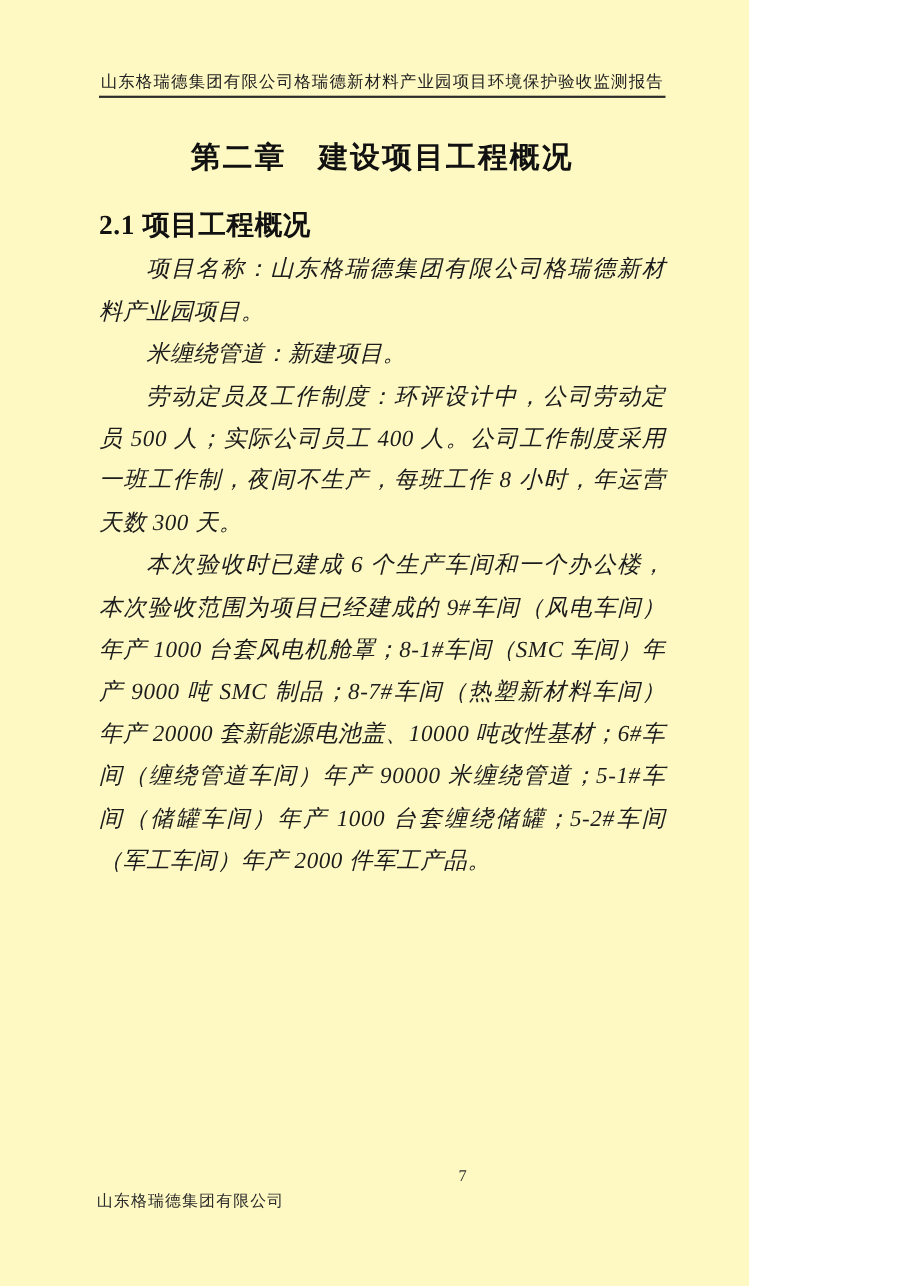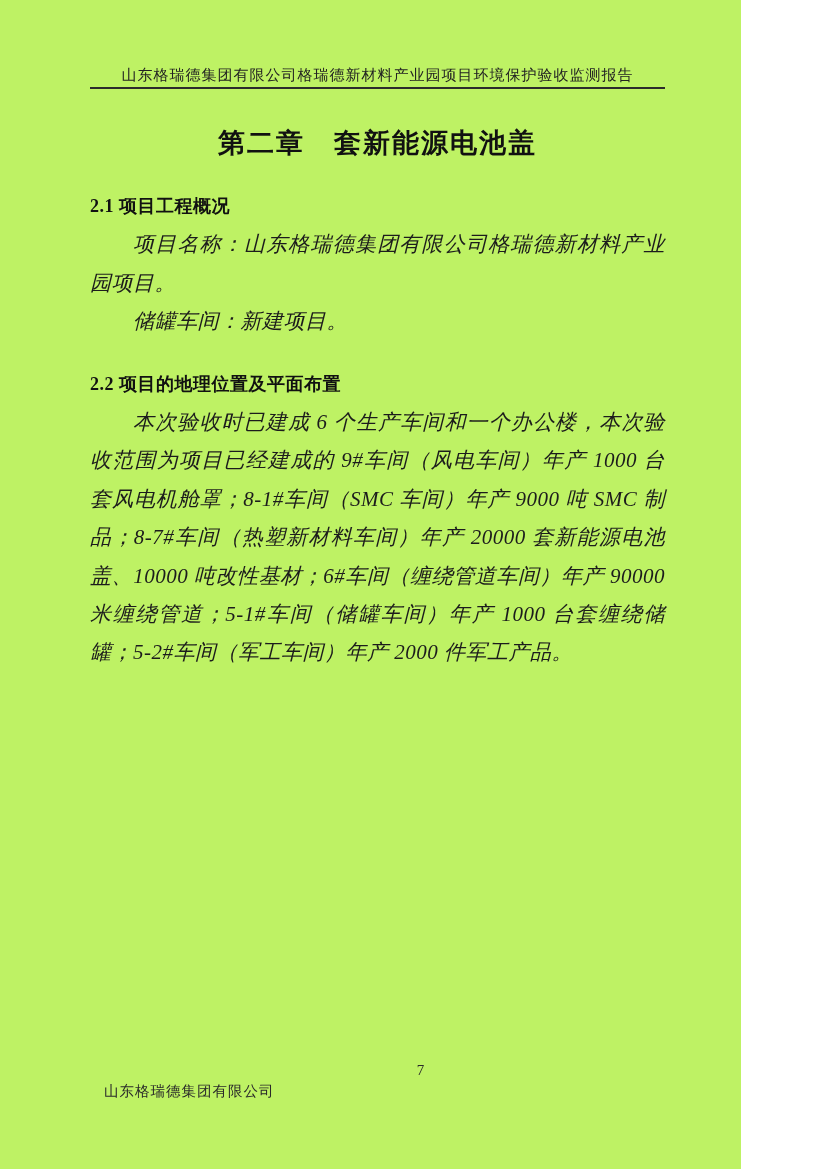--- a/index.html
+++ b/index.html
@@ -2,23 +2,23 @@
 <html lang="zh"><head>
 <meta charset="utf-8">
 <style>
   html, body {
     margin: 0;
     padding: 0;
     background: #ffffff;
   }
   .page {
     position: relative;
-    width: 741px;
+    width: 681px;
     height: 1169px;
-    background: #bef264;
+    background: #fef9c3;
     color: #1c1c1c;
     font-family: "Liberation Serif", "DejaVu Serif", serif;
     overflow: hidden;
     box-sizing: border-box;
   }
   .page-header {
     margin: 0 76px 0 90px;
     padding-top: 66px;
     text-align: center;
   }
@@ -39,21 +39,21 @@
     font-size: 27px;
     font-weight: bold;
     letter-spacing: 2px;
     line-height: 36px;
     color: #111111;
   }
   .content {
     margin: 0 76px 0 90px;
   }
   .section-heading {
-    font-size: 18px;
+    font-size: 25px;
     font-weight: bold;
     line-height: 38.4px;
     margin: 0;
     margin-top: 24px;
     color: #111111;
     letter-spacing: 0.5px;
   }
   .section-heading.first {
     margin-top: 26px;
   }
@@ -75,50 +75,50 @@
     position: absolute;
     left: 90px;
     width: 661px;
     top: 1062px;
     text-align: center;
     font-size: 15px;
     color: #2a2a2a;
   }
   .footer-company {
     position: absolute;
-    left: 104px;
+    left: 88px;
     top: 1082px;
     font-size: 14.5px;
     letter-spacing: 1px;
     color: #2a2a2a;
   }
 </style>
 </head>
 <body>
 
 <div class="page">
 
   <div class="page-header">
     <div class="page-header-title">山东格瑞德集团有限公司格瑞德新材料产业园项目环境保护验收监测报告</div>
   </div>
   <div class="header-rule"></div>
 
-  <h1 class="chapter-title">第二章　套新能源电池盖</h1>
+  <h1 class="chapter-title">第二章　建设项目工程概况</h1>
 
   <div class="content">
 
     <h2 class="section-heading first">2.1 项目工程概况</h2>
 
     <p class="body-para">项目名称：山东格瑞德集团有限公司格瑞德新材料产业园项目。</p>
 
-    <p class="body-para">储罐车间：新建项目。</p>
+    <p class="body-para">米缠绕管道：新建项目。</p>
 
 
+    <p class="body-para">劳动定员及工作制度：环评设计中，公司劳动定员 500 人；实际公司员工 400 人。公司工作制度采用一班工作制，夜间不生产，每班工作 8 小时，年运营天数 300 天。</p>
 
-    <h2 class="section-heading">2.2 项目的地理位置及平面布置</h2>
 
 
 
     <p class="body-para">本次验收时已建成 6 个生产车间和一个办公楼，本次验收范围为项目已经建成的 9#车间（风电车间）年产 1000 台套风电机舱罩；8-1#车间（SMC 车间）年产 9000 吨 SMC 制品；8-7#车间（热塑新材料车间）年产 20000 套新能源电池盖、10000 吨改性基材；6#车间（缠绕管道车间）年产 90000 米缠绕管道；5-1#车间（储罐车间）年产 1000 台套缠绕储罐；5-2#车间（军工车间）年产 2000 件军工产品。</p>
 
   </div>
 
   <div class="footer-page-number">7</div>
 
   <div class="footer-company">山东格瑞德集团有限公司</div>

